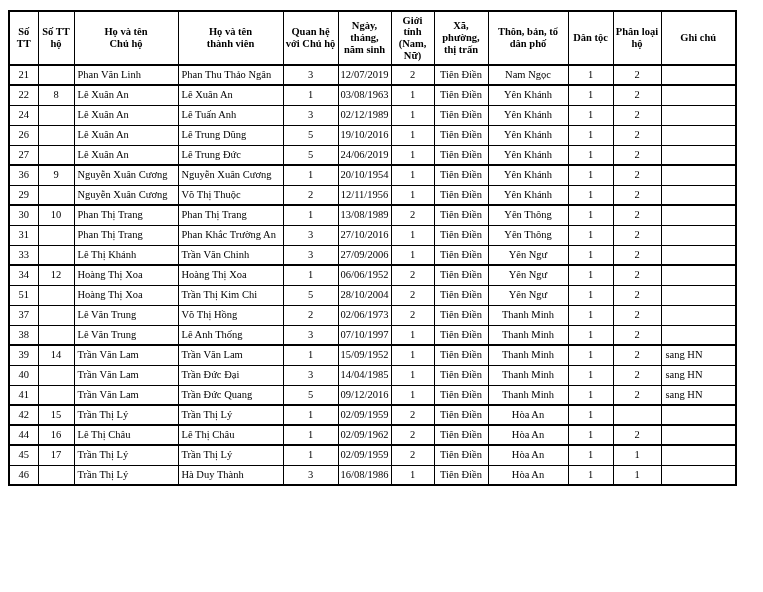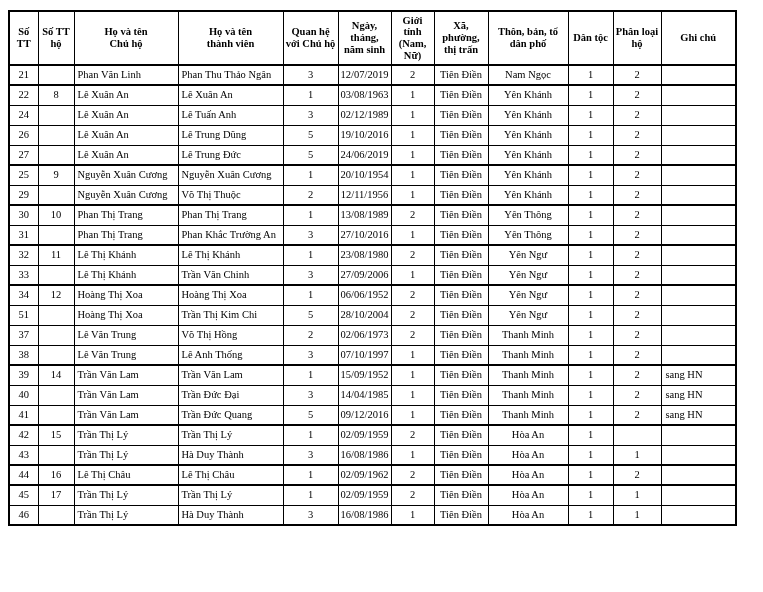--- a/index.html
+++ b/index.html
@@ -161,21 +161,21 @@
     <td>5</td>
     <td>24/06/2019</td>
     <td>1</td>
     <td>Tiên Điền</td>
     <td>Yên Khánh</td>
     <td>1</td>
     <td>2</td>
     <td class="note"></td>
   </tr>
         <tr class="hh">
-    <td>25</td>
+    <td>36</td>
     <td>9</td>
     <td class="name">Nguyễn Xuân Cương</td>
     <td class="name">Nguyễn Xuân Cương</td>
     <td>1</td>
     <td>20/10/1954</td>
     <td>1</td>
     <td>Tiên Điền</td>
     <td>Yên Khánh</td>
     <td>1</td>
     <td>2</td>
@@ -216,34 +216,20 @@
     <td class="name">Phan Khắc Trường An</td>
     <td>3</td>
     <td>27/10/2016</td>
     <td>1</td>
     <td>Tiên Điền</td>
     <td>Yên Thông</td>
     <td>1</td>
     <td>2</td>
     <td class="note"></td>
   </tr>
-        <tr class="hh">
-    <td>32</td>
-    <td>11</td>
-    <td class="name">Lê Thị Khánh</td>
-    <td class="name">Lê Thị Khánh</td>
-    <td>1</td>
-    <td>23/08/1980</td>
-    <td>2</td>
-    <td>Tiên Điền</td>
-    <td>Yên Ngư</td>
-    <td>1</td>
-    <td>2</td>
-    <td class="note"></td>
-  </tr>
         <tr>
     <td>33</td>
     <td></td>
     <td class="name">Lê Thị Khánh</td>
     <td class="name">Trần Văn Chinh</td>
     <td>3</td>
     <td>27/09/2006</td>
     <td>1</td>
     <td>Tiên Điền</td>
     <td>Yên Ngư</td>
@@ -354,34 +340,20 @@
     <td>15</td>
     <td class="name">Trần Thị Lý</td>
     <td class="name">Trần Thị Lý</td>
     <td>1</td>
     <td>02/09/1959</td>
     <td>2</td>
     <td>Tiên Điền</td>
     <td>Hòa An</td>
     <td>1</td>
     <td></td>
-    <td class="note"></td>
-  </tr>
-        <tr>
-    <td>43</td>
-    <td></td>
-    <td class="name">Trần Thị Lý</td>
-    <td class="name">Hà Duy Thành</td>
-    <td>3</td>
-    <td>16/08/1986</td>
-    <td>1</td>
-    <td>Tiên Điền</td>
-    <td>Hòa An</td>
-    <td>1</td>
-    <td>1</td>
     <td class="note"></td>
   </tr>
         <tr class="hh">
     <td>44</td>
     <td>16</td>
     <td class="name">Lê Thị Châu</td>
     <td class="name">Lê Thị Châu</td>
     <td>1</td>
     <td>02/09/1962</td>
     <td>2</td>

